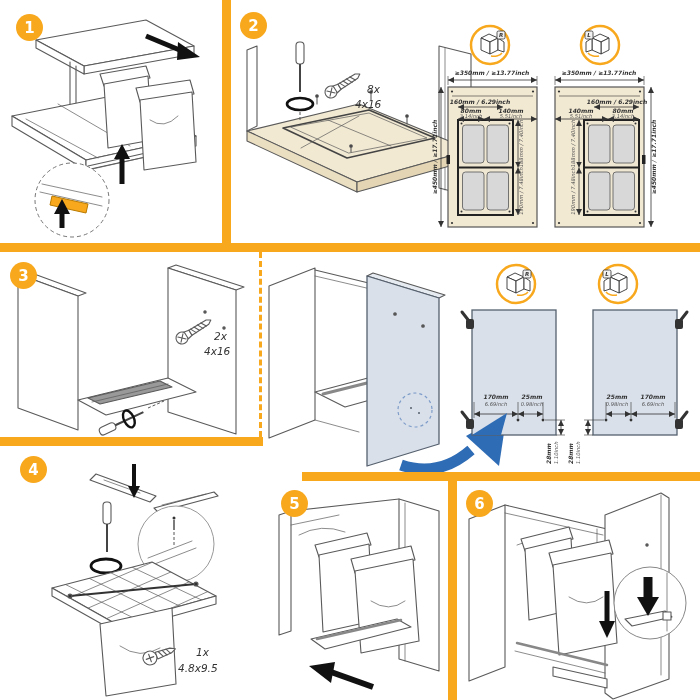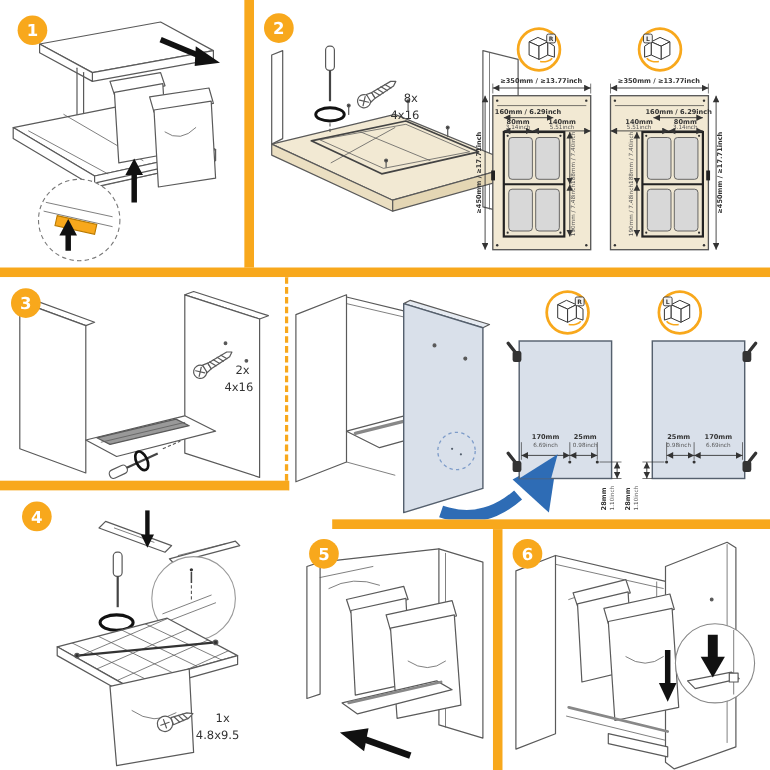--- a/index.html
+++ b/index.html
@@ -1,18 +1,18 @@
 <!DOCTYPE html>
 <html><head>
 <meta charset="utf-8">
 <style>
   html,body{margin:0;padding:0;background:#fff;}
   #page{position:relative;width:700px;height:700px;background:#fff;overflow:hidden;
         font-family:"DejaVu Sans",sans-serif;}
-  .panel{position:absolute;background:#fff;}
+  .panel{position:absolute;background:#fff;font-style:italic;}
   .divider{position:absolute;background:#F8A81C;}
   .divider-dashed{position:absolute;width:0;border-left:3px dashed #F8A81C;}
   .badge{position:absolute;width:27px;height:27px;border-radius:50%;background:#F8A81C;
          color:#fff;font-weight:bold;font-size:15px;display:flex;align-items:center;
          justify-content:center;z-index:5;}
   svg{display:block;}
   svg text{font-family:"DejaVu Sans",sans-serif;fill:#333;}
   .ln{stroke:#5a5a5a;stroke-width:1.1;fill:#fff;stroke-linejoin:round;stroke-linecap:round;}
   .nf{fill:none;}
   .thin{stroke-width:0.7;}

